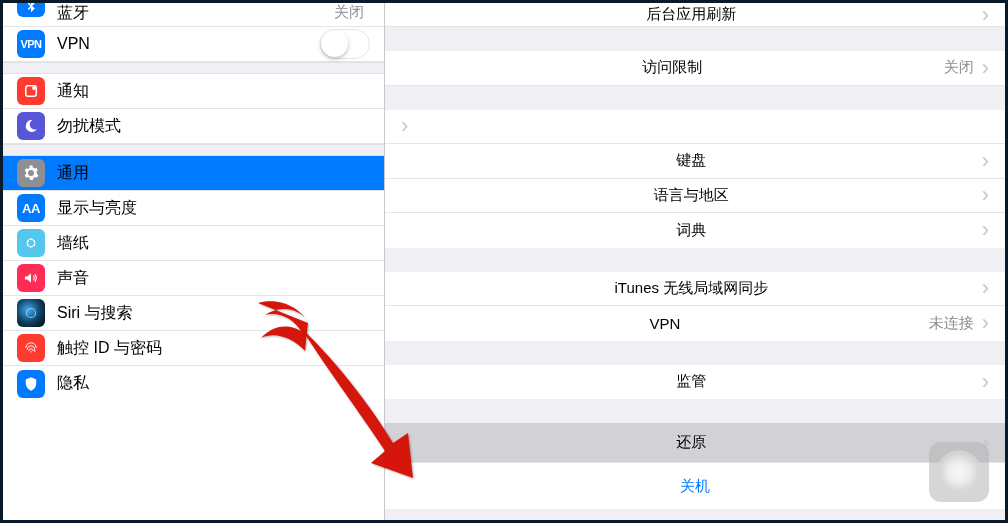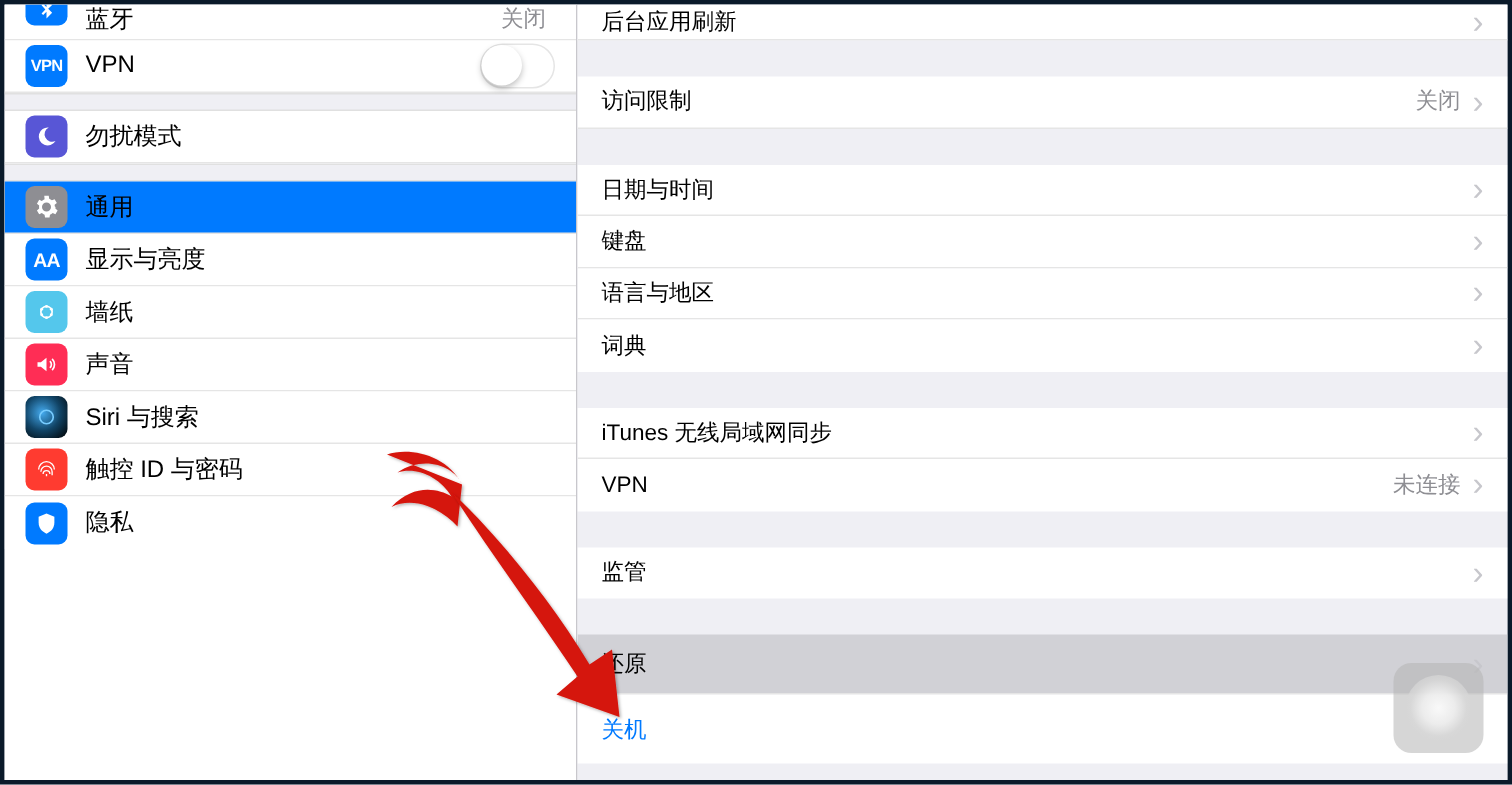--- a/index.html
+++ b/index.html
@@ -15,21 +15,21 @@
   .sb-value { font-size: 15px; color: #8e8e93; margin-right: 6px; }
   .sb-sep { height: 12px; background: #efeff4; border-top: 1px solid #e0e0e0; border-bottom: 1px solid #e0e0e0; }
   .sb-row.selected { background: #007aff; }
   .sb-row.selected .sb-label { color: #000000; }
   
   .switch { width: 50px; height: 30px; background: #fff; border: 1.5px solid #e5e5e5; border-radius: 15px; position: relative; }
   .switch .knob { position: absolute; width: 27px; height: 27px; background: #fff; border-radius: 50%; top: 0px; left: 0px; box-shadow: 0 2px 4px rgba(0,0,0,0.25); }
   
   .detail { flex: 1; background: #efeff4; overflow: hidden; position: relative; }
   .group { margin: 0; }
-  .d-row { display: flex; align-items: center; height: 34.5px; padding: 0 16px; background: #fff; border-bottom: 1px solid #e5e5e5; }
+  .d-row { display: flex; align-items: center; height: 34.5px; padding: 0 16px; background: #fff; border-bottom: 1px solid #e5e5e5; text-align: center; }
   .d-row.last { border-bottom: none; }
   .d-label { font-size: 15px; color: #000; flex: 1; }
   .d-label.blue { color: #007aff; }
   .d-value { font-size: 15px; color: #8e8e93; margin-right: 8px; }
   .chev { color: #c7c7cc; font-size: 22px; font-weight: 300; line-height: 1; }
   .d-gap { height: 24px; }
   .d-row.highlight { background: #d1d1d6; }
   
   .arrow { position: absolute; left: 250px; top: 290px; pointer-events: none; z-index: 50; }
   
@@ -74,20 +74,29 @@
           <span class="ic-letter">VPN</span>
         </div>
       <span class="sb-label">VPN</span>
       <div class="switch">
           <div class="knob"></div>
         </div>
     </div>
 
     <div class="sb-sep"></div>
 
+    <div class="sb-row">
+      <div class="sb-icon ic-notif">
+        <svg viewBox="0 0 24 24" fill="none" stroke="#fff" stroke-width="2">
+            <rect x="5" y="5" width="14" height="14" rx="3"></rect>
+            <circle cx="16" cy="8" r="2.5" fill="#fff" stroke="none"></circle>
+          </svg>
+      </div>
+      <span class="sb-label">通知</span>
+    </div>
 
 
     <div class="sb-row">
       <div class="sb-icon ic-dnd">
         <svg viewBox="0 0 24 24" fill="#fff">
             <path d="M14 4a8 8 0 1 0 6 12 6.5 6.5 0 0 1-6-12z"></path>
           </svg>
       </div>
       <span class="sb-label">勿扰模式</span>
     </div>
@@ -183,21 +192,20 @@
         <span class="d-label">访问限制</span>
         <span class="d-value">关闭</span>
         <span class="chev">›</span>
       </div>
     </div>
 
     <div class="d-gap"></div>
 
     <div class="group">
       <div class="d-row">
-        <span class="d-label">日期与时间</span>
         <span class="chev">›</span>
       </div>
       <div class="d-row">
         <span class="d-label">键盘</span>
         <span class="chev">›</span>
       </div>
       <div class="d-row">
         <span class="d-label">语言与地区</span>
         <span class="chev">›</span>
       </div>

